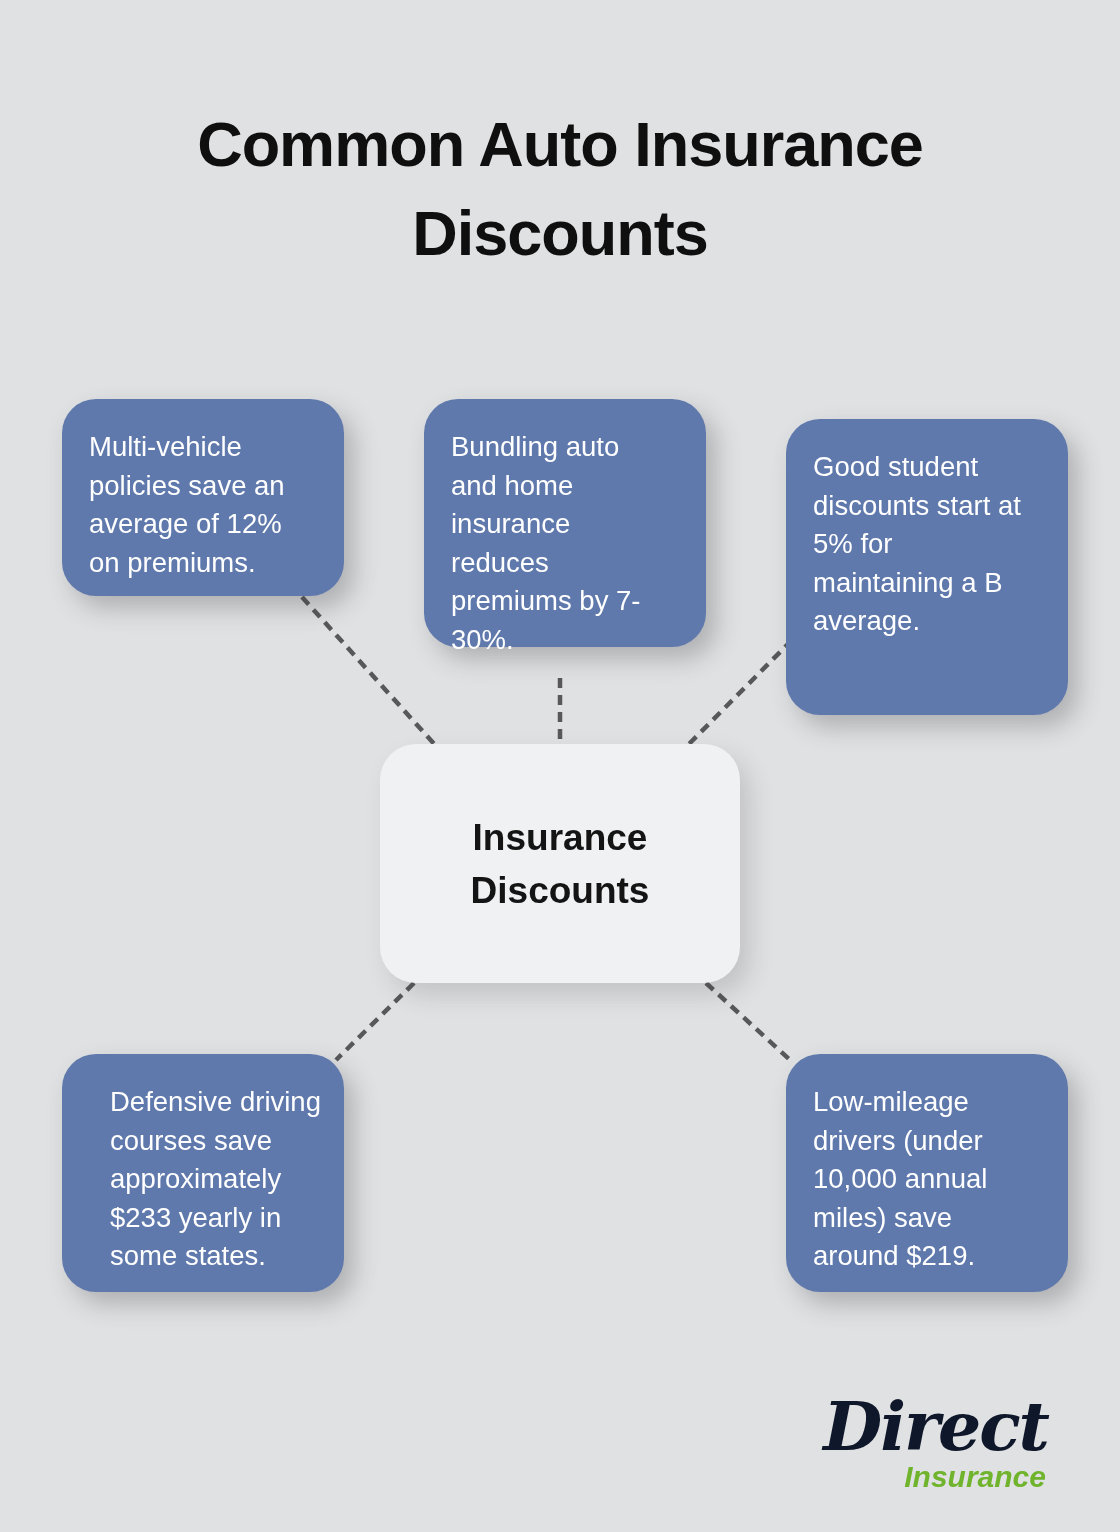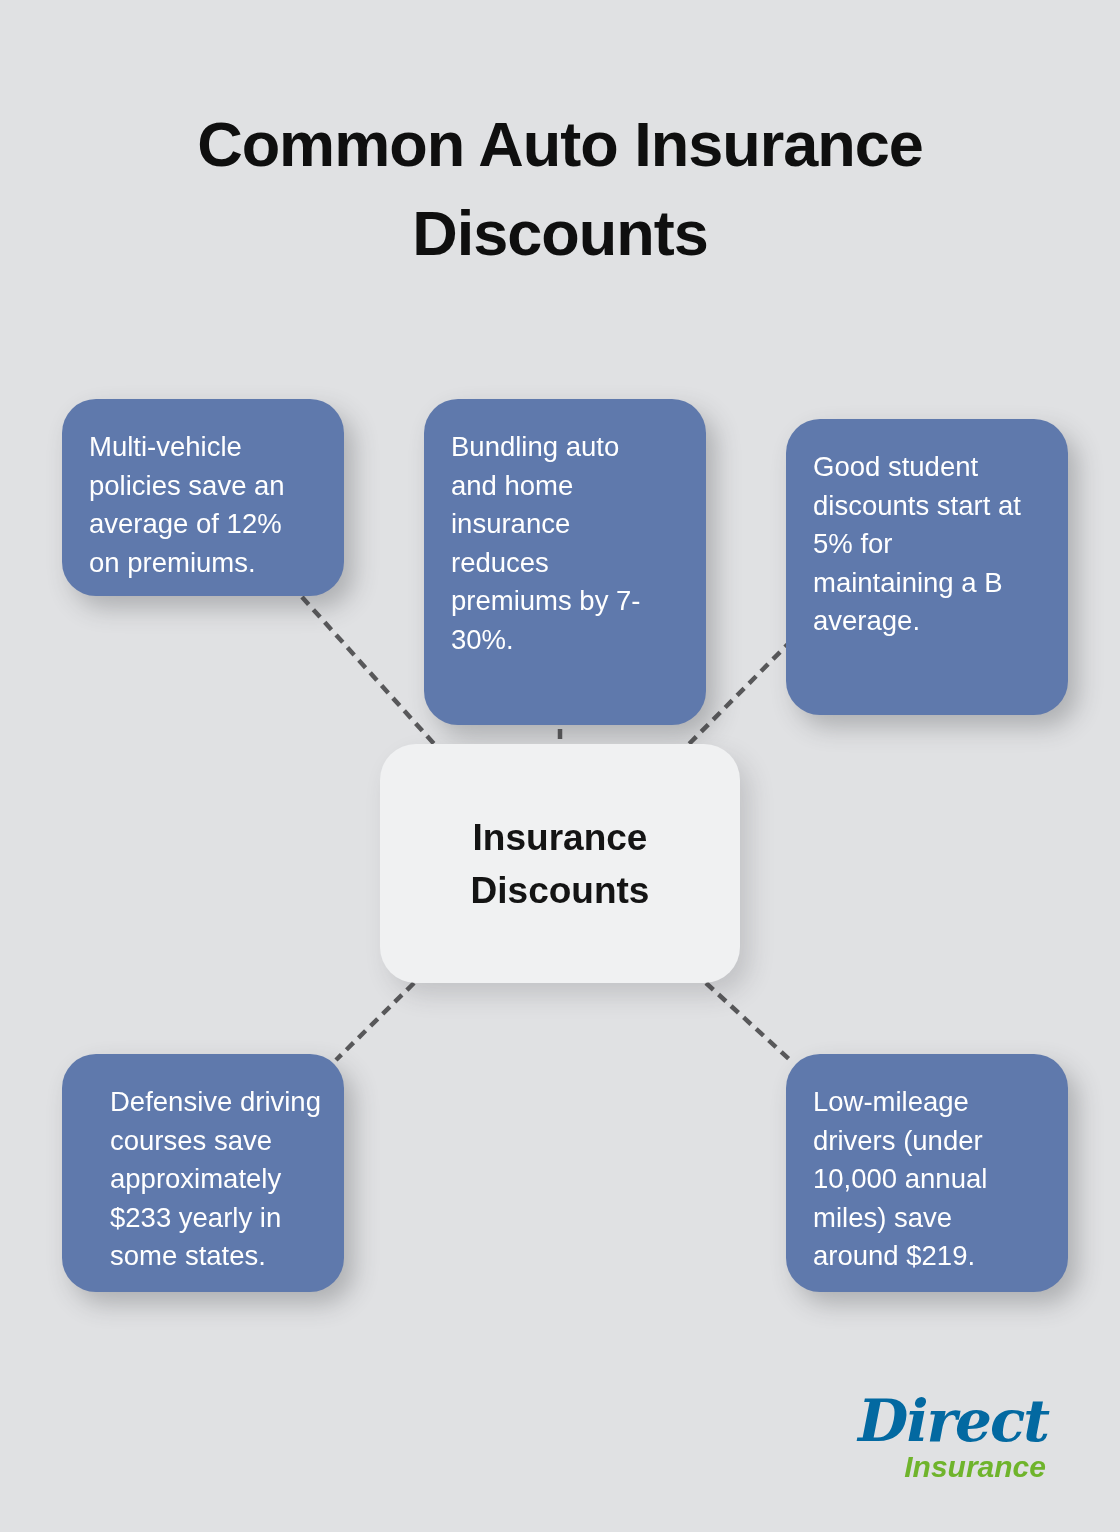--- a/index.html
+++ b/index.html
@@ -42,21 +42,21 @@
     background:#5f79ac;
     border-radius:34px;
     color:#ffffff;
     font-size:27.5px;
     line-height:38.5px;
     padding:29px 18px 0 27px;
     white-space:pre-line;
     box-shadow:10px 12px 24px rgba(60,62,66,0.30);
   }
   .node-0{left:62px;  top:399px;  height:197px;}
-  .node-1{left:424px; top:399px;  height:326px;}
+  .node-1{left:424px; top:399px;  height:248px;}
   .node-2{left:786px; top:419px;  height:296px;}
   .node-3{left:62px;  top:1054px; height:238px;padding-left:48px;}
   .node-4{left:786px; top:1054px; height:238px;}
   .hub{
     position:absolute;
     left:380px; top:744px;
     width:360px; height:239px;
     background:#f0f1f2;
     border-radius:36px;
     display:flex;
@@ -74,23 +74,23 @@
     position:absolute;
     right:72px;
     top:1392px;
     text-align:right;
     line-height:1;
   }
   .logo-direct{
     font-family:"DejaVu Serif","Liberation Serif",serif;
     font-style:italic;
     font-weight:bold;
-    font-size:58px;
+    font-size:68px;
     letter-spacing:-2px;
-    color:#0369a1;
+    color:#0f172a;
     display:block;
   }
   .logo-insurance{
     font-family:"Liberation Sans","DejaVu Sans",sans-serif;
     font-style:italic;
     font-weight:bold;
     font-size:30px;
     letter-spacing:0px;
     color:#6fb42c;
     display:block;

